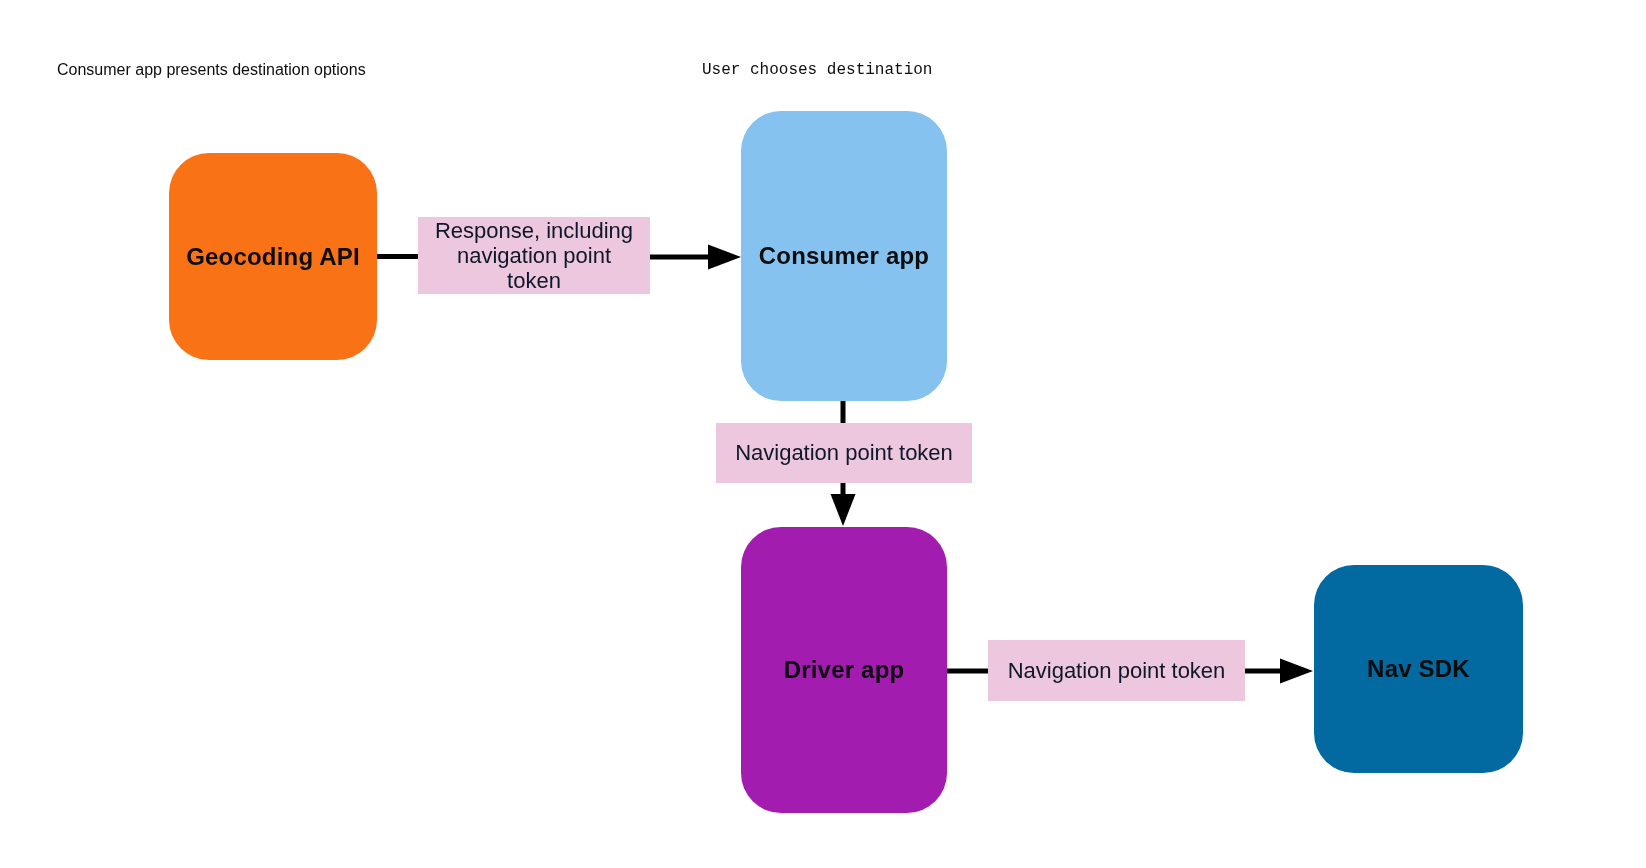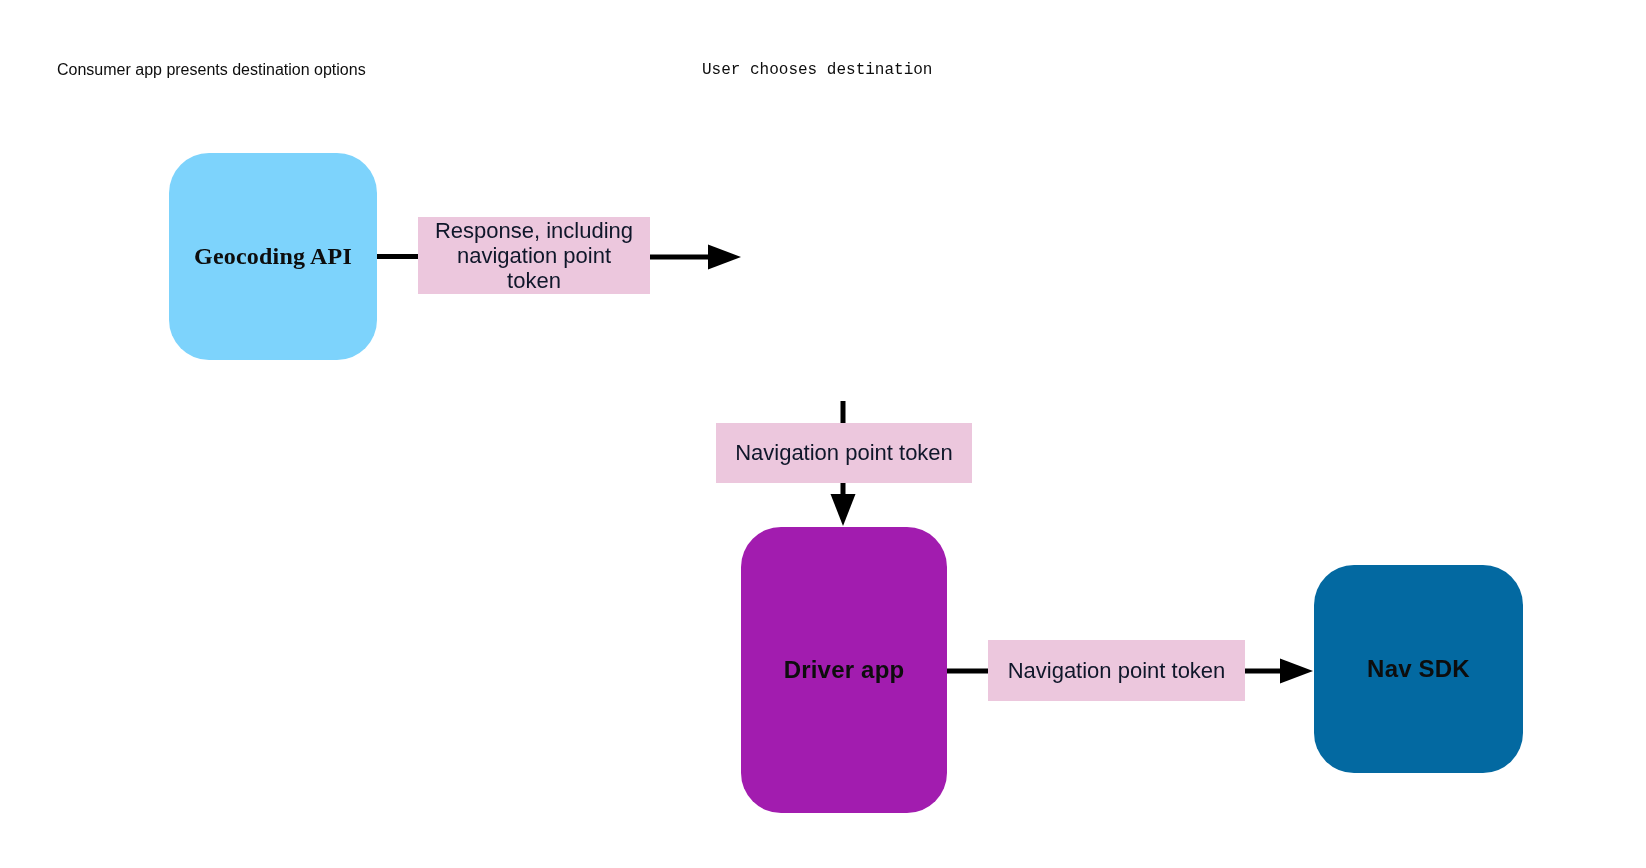--- a/index.html
+++ b/index.html
@@ -93,24 +93,27 @@
 
     <line x1="843" y1="481" x2="843" y2="496" style="stroke: rgb(0, 0, 0);"></line>
     <polygon points="843,526 830.5,494 855.5,494" style="fill: rgb(0, 0, 0);"></polygon>
 
     <line x1="947" y1="671" x2="990" y2="671" style="stroke: rgb(0, 0, 0);"></line>
 
     <line x1="1243" y1="671" x2="1284" y2="671" style="stroke: rgb(0, 0, 0);"></line>
     <polygon points="1313,671 1280,658.5 1280,683.5" style="fill: rgb(0, 0, 0);"></polygon>
   </svg>
 
-  <div class="node node-geocoding" style="background-color: #7dd3fc; font-family: Liberation Serif, serif;">
+  <div class="node node-geocoding" style="background-color: #f97316;">
     <span class="node-label">Geocoding API</span>
   </div>
 
+  <div class="node node-consumer" style="background-color: rgb(133, 194, 240);">
+    <span class="node-label">Consumer app</span>
+  </div>
 
   <div class="node node-driver" style="background-color: #a21caf;">
     <span class="node-label">Driver app</span>
   </div>
 
   <div class="node node-navsdk" style="background-color: #0369a1;">
     <span class="node-label">Nav SDK</span>
   </div>
 
   <div class="edge-label label-response" style="background-color: rgb(236, 199, 221);">Response, including navigation point token</div>

